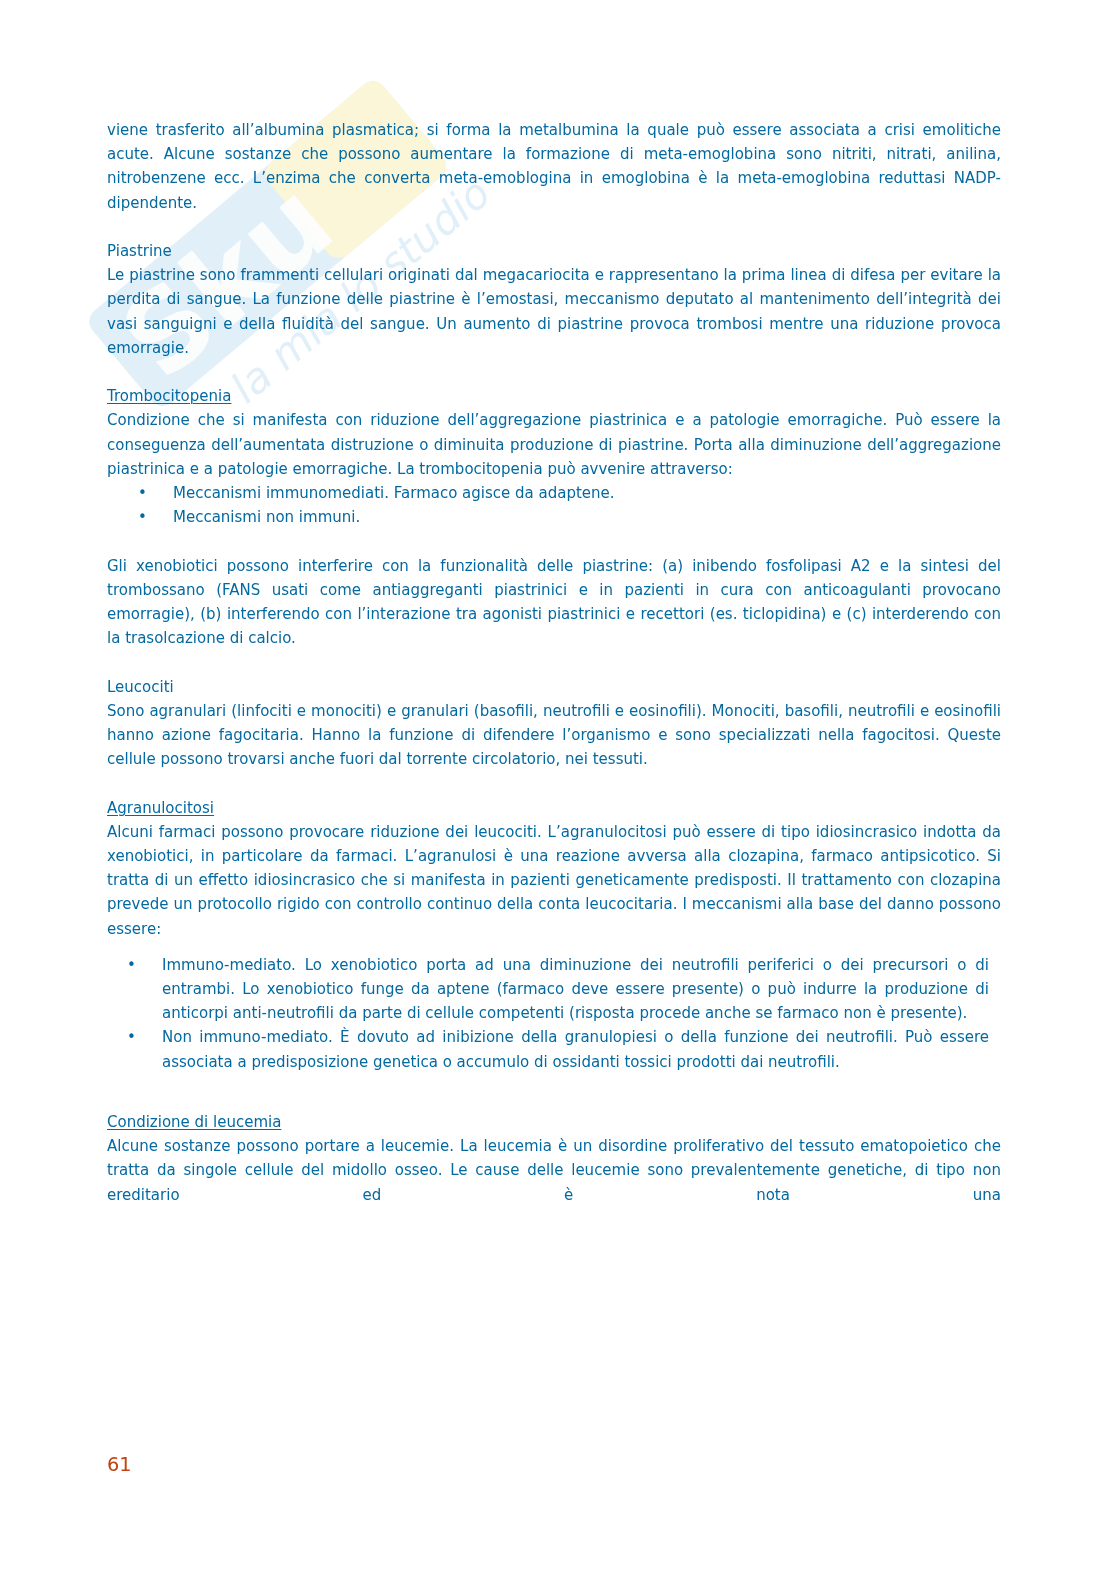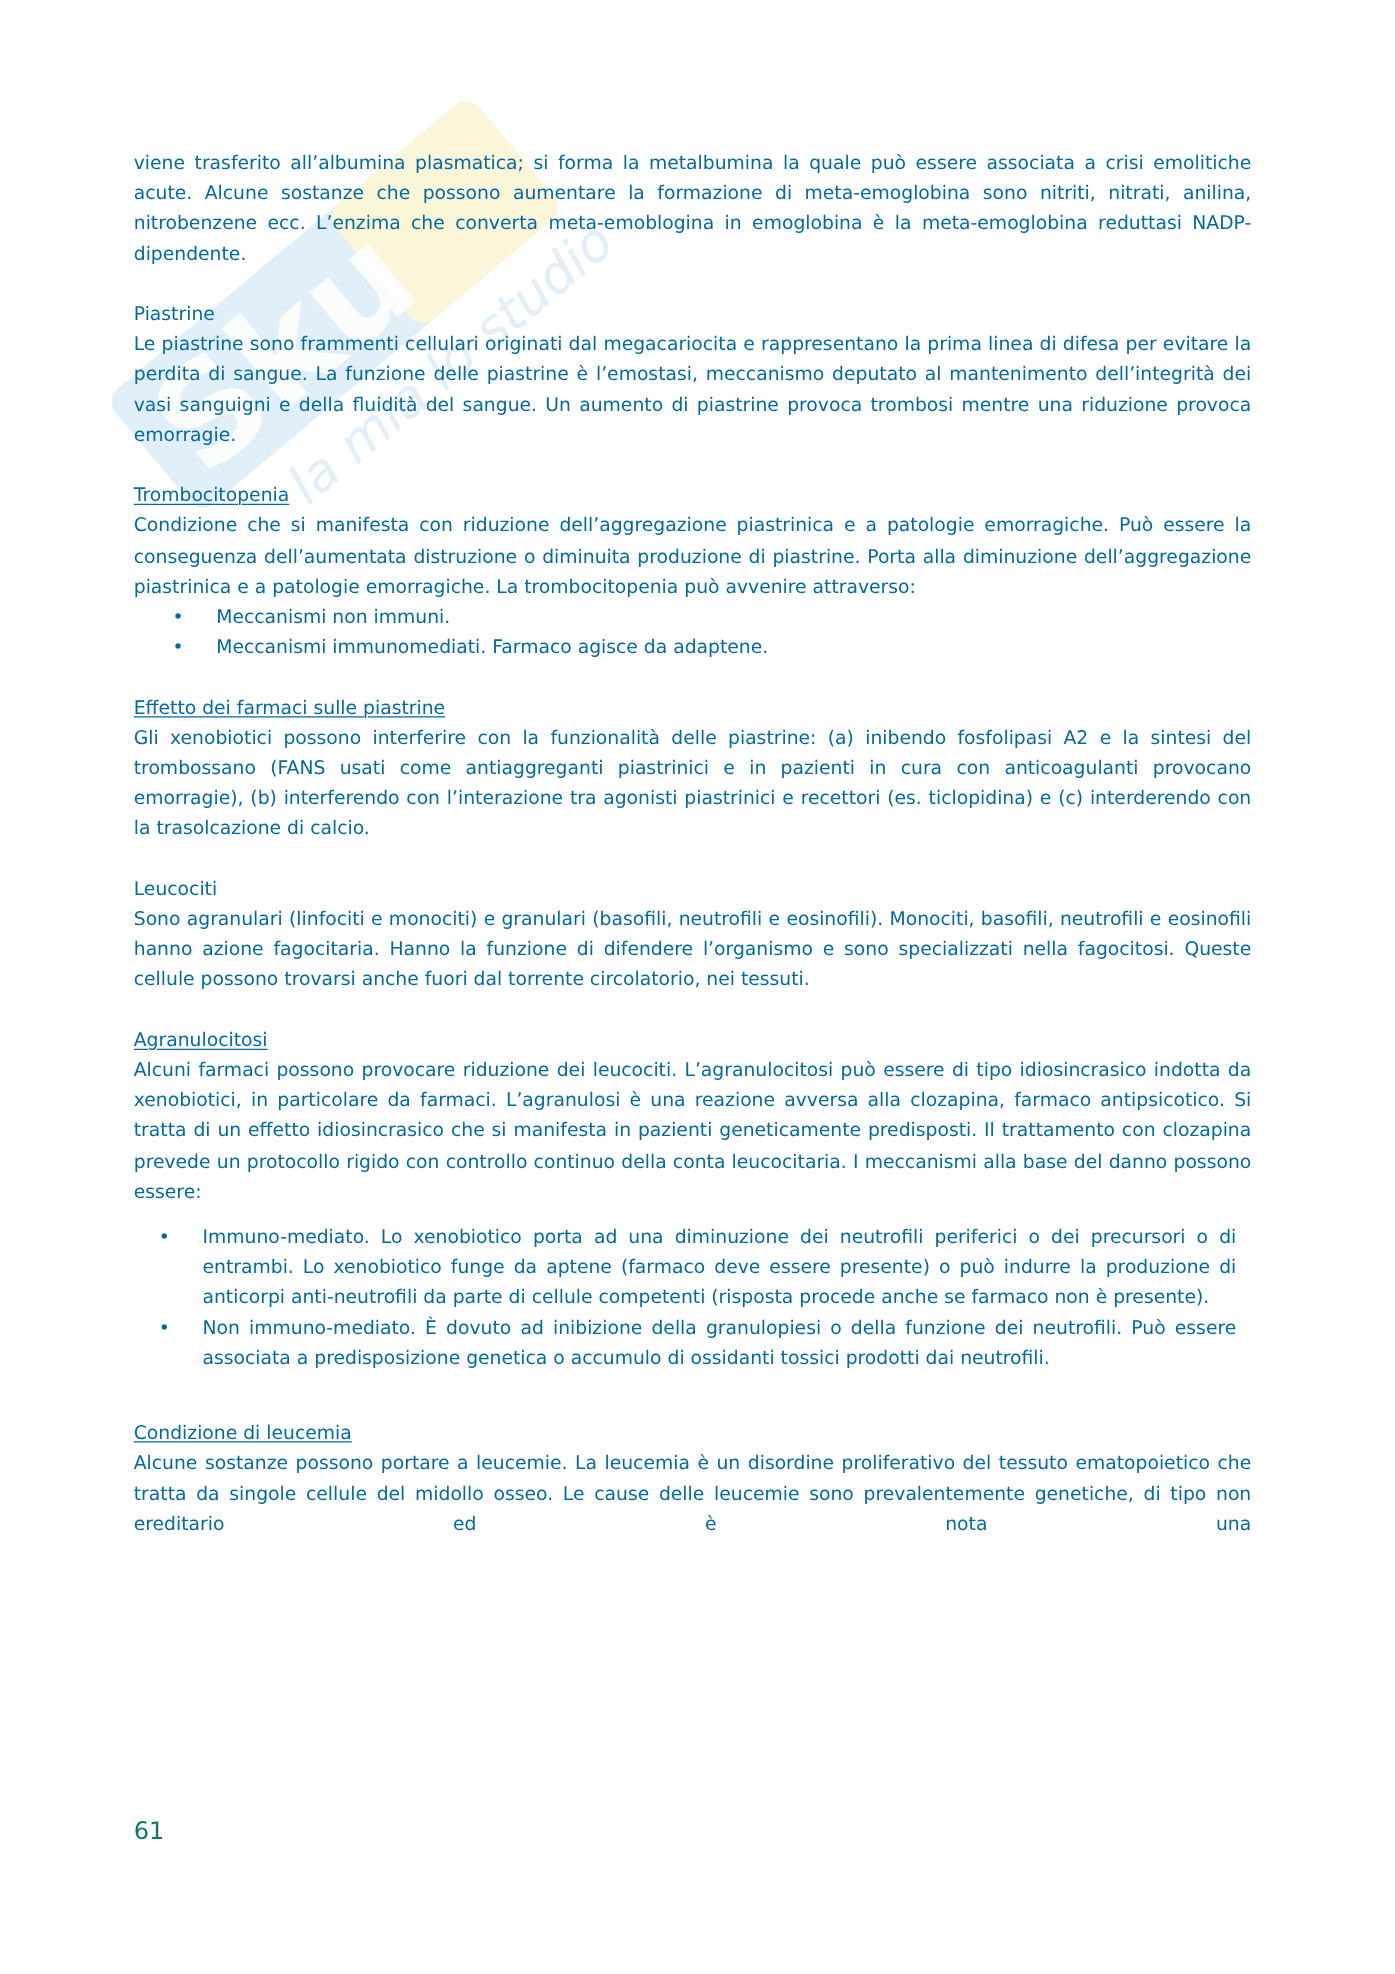--- a/index.html
+++ b/index.html
@@ -13,21 +13,21 @@
   .content p { margin: 0; text-align: justify; text-align-last: left; }
   .blank { height: 24.2px; }
   .h-bold { font-weight: normal; }
   .h-under { text-decoration: underline; text-underline-offset: 2px; text-decoration-thickness: 1px; }
   ul.bullets-a { list-style: none; margin: 0; padding: 0 0 0 66px; }
   ul.bullets-a li { position: relative; }
   ul.bullets-a li::before { content: "•"; position: absolute; left: -35px; top: 0; }
   ul.bullets-b { list-style: none; margin: 12px; padding: 0 0 0 43px; }
   ul.bullets-b li { position: relative; text-align: justify; text-align-last: left; }
   ul.bullets-b li::before { content: "•"; position: absolute; left: -35px; top: 0; }
-  .page-number { position: absolute; left: 107px; top: 1453px; font-family: "DejaVu Sans", sans-serif; font-size: 19.3px; color: #0f766e; z-index: 1; }
+  .page-number { position: absolute; left: 107px; top: 1453px; font-family: "DejaVu Sans", sans-serif; font-size: 19.3px; color: #c2410c; z-index: 1; }
 </style>
 </head>
 <body>
 
 <div class="page">
 
   <svg class="watermark" viewBox="0 0 480 420">
     <g transform="rotate(-40 240 210)" opacity="0.55">
       <rect x="60" y="150" width="380" height="120" rx="14" fill="#c9e3f4"></rect>
       <rect x="290" y="150" width="150" height="120" rx="14" fill="#f6f0b8"></rect>
@@ -40,26 +40,25 @@
     <p>viene trasferito all’albumina plasmatica; si forma la metalbumina la quale può essere associata a crisi emolitiche acute. Alcune sostanze che possono aumentare la formazione di meta-emoglobina sono nitriti, nitrati, anilina, nitrobenzene ecc. L’enzima che converta meta-emoblogina in emoglobina è la meta-emoglobina reduttasi NADP-dipendente.</p>
     <div class="blank"></div>
 
     <p class="h-bold">Piastrine</p>
     <p>Le piastrine sono frammenti cellulari originati dal megacariocita e rappresentano la prima linea di difesa per evitare la perdita di sangue. La funzione delle piastrine è l’emostasi, meccanismo deputato al mantenimento dell’integrità dei vasi sanguigni e della fluidità del sangue. Un aumento di piastrine provoca trombosi mentre una riduzione provoca emorragie.</p>
     <div class="blank"></div>
 
     <p class="h-under">Trombocitopenia</p>
     <p>Condizione che si manifesta con riduzione dell’aggregazione piastrinica e a patologie emorragiche. Può essere la conseguenza dell’aumentata distruzione o diminuita produzione di piastrine. Porta alla diminuzione dell’aggregazione piastrinica e a patologie emorragiche. La trombocitopenia può avvenire attraverso:</p>
     <ul class="bullets-a">
+      <li>Meccanismi immunomediati. Farmaco agisce da adaptene.</li>
       <li>Meccanismi non immuni.</li>
-      <li>Meccanismi immunomediati. Farmaco agisce da adaptene.</li>
     </ul>
     <div class="blank"></div>
 
-    <p class="h-under">Effetto dei farmaci sulle piastrine</p>
     <p>Gli xenobiotici possono interferire con la funzionalità delle piastrine: (a) inibendo fosfolipasi A2 e la sintesi del trombossano (FANS usati come antiaggreganti piastrinici e in pazienti in cura con anticoagulanti provocano emorragie), (b) interferendo con l’interazione tra agonisti piastrinici e recettori (es. ticlopidina) e (c) interderendo con la trasolcazione di calcio.</p>
     <div class="blank"></div>
 
     <p class="h-bold">Leucociti</p>
     <p>Sono agranulari (linfociti e monociti) e granulari (basofili, neutrofili e eosinofili). Monociti, basofili, neutrofili e eosinofili hanno azione fagocitaria. Hanno la funzione di difendere l’organismo e sono specializzati nella fagocitosi. Queste cellule possono trovarsi anche fuori dal torrente circolatorio, nei tessuti.</p>
     <div class="blank"></div>
 
     <p class="h-under">Agranulocitosi</p>
     <p>Alcuni farmaci possono provocare riduzione dei leucociti. L’agranulocitosi può essere di tipo idiosincrasico indotta da xenobiotici, in particolare da farmaci. L’agranulosi è una reazione avversa alla clozapina, farmaco antipsicotico. Si tratta di un effetto idiosincrasico che si manifesta in pazienti geneticamente predisposti. Il trattamento con clozapina prevede un protocollo rigido con controllo continuo della conta leucocitaria. I meccanismi alla base del danno possono essere:</p>
     <ul class="bullets-b">

